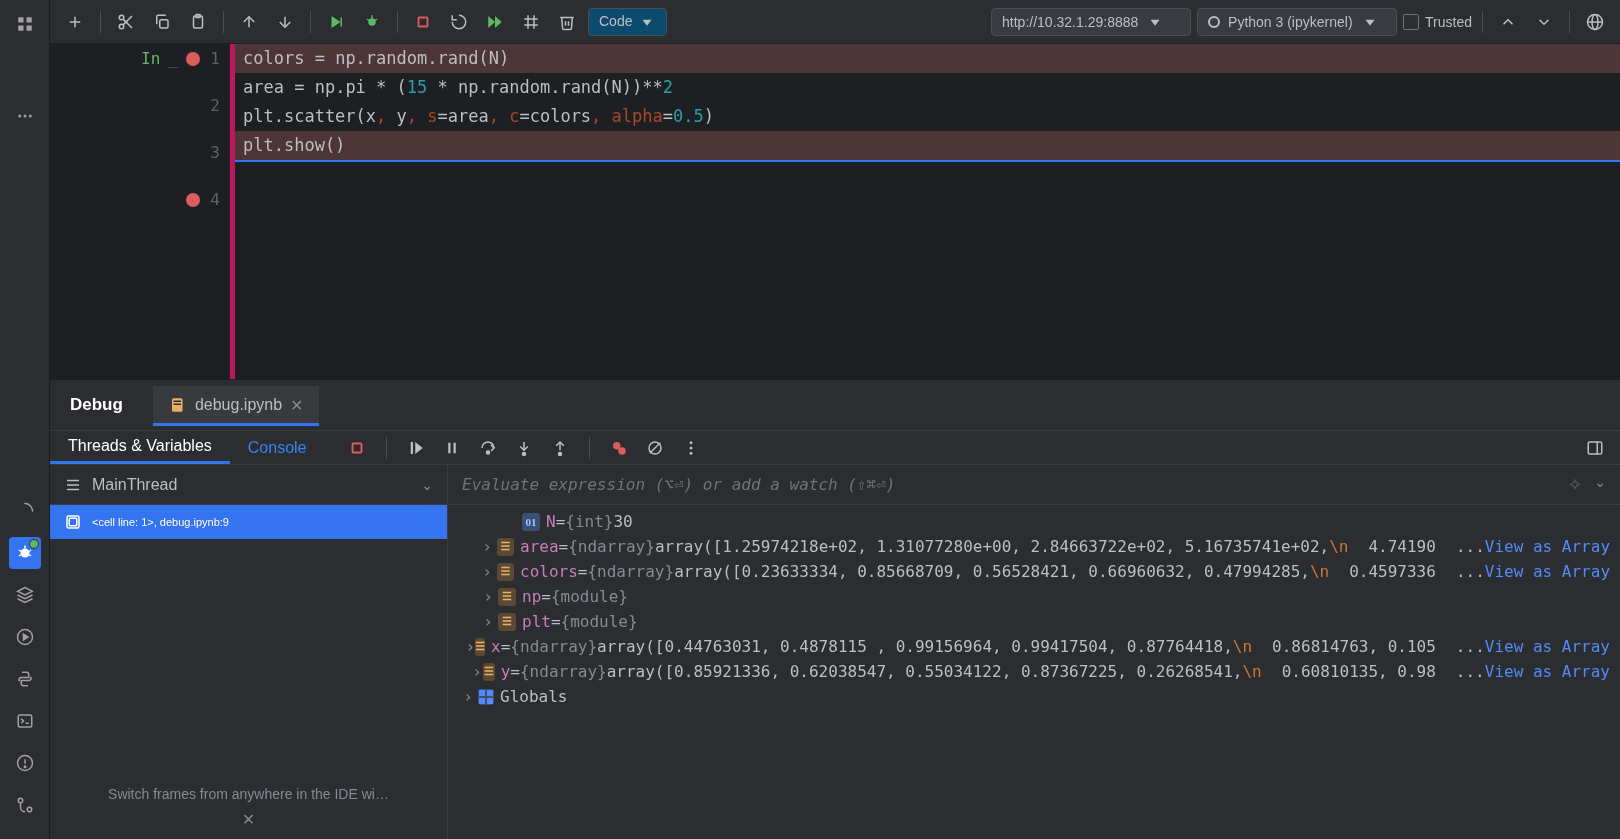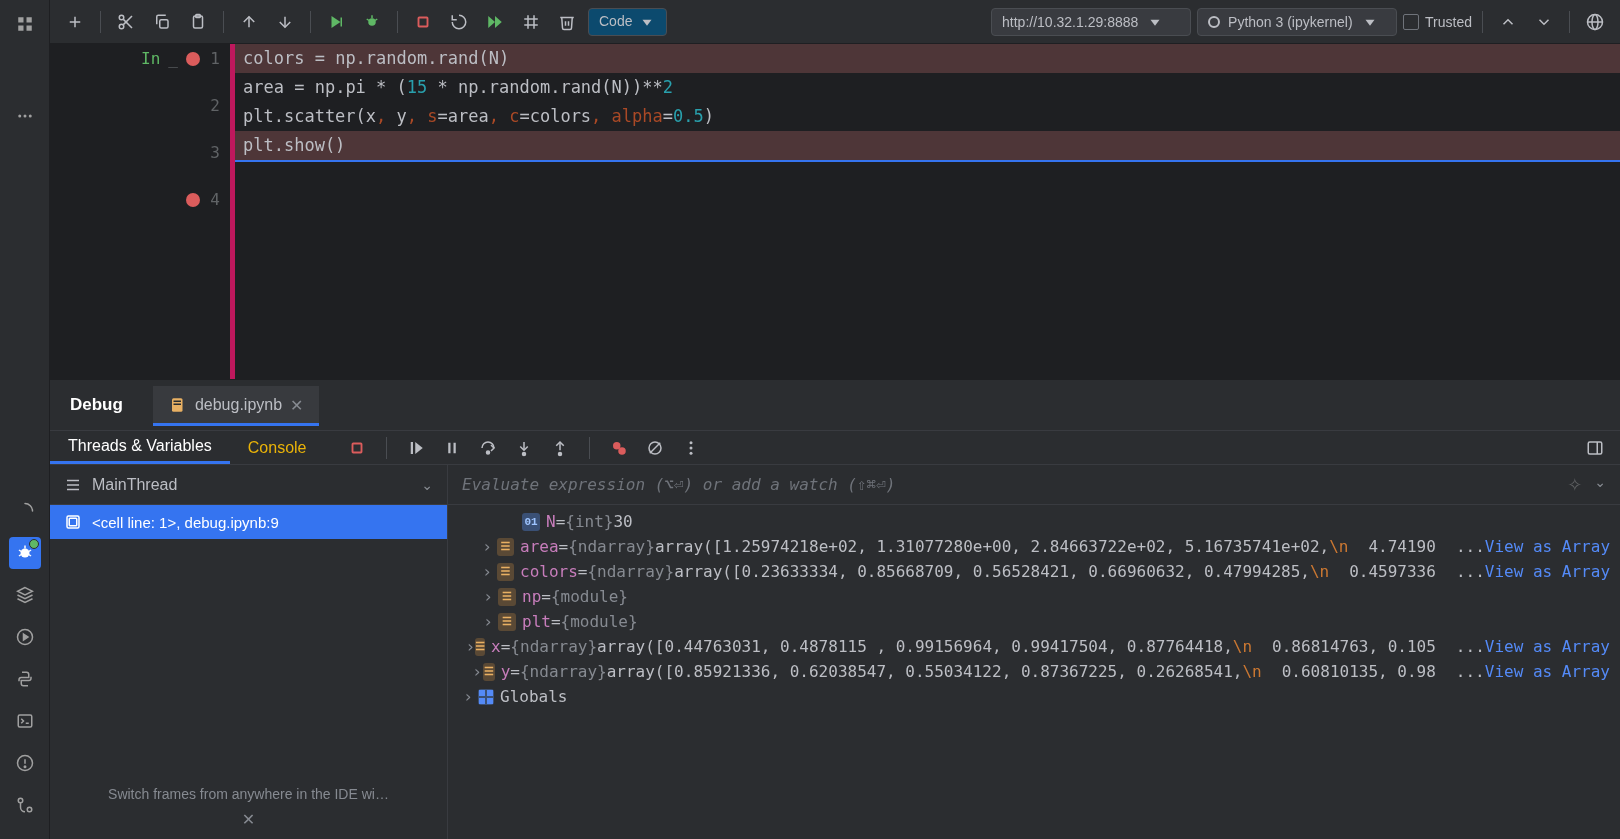--- a/index.html
+++ b/index.html
@@ -80,43 +80,43 @@
 .sy-kwarg{color:#aa4926;}
 
 .debug-panel{flex:1;background:#2b2d30;display:flex;flex-direction:column;border-top:1px solid #1e1f22;overflow:hidden;}
 .debug-tabs{display:flex;align-items:center;height:50px;padding-left:20px;gap:30px;}
 .debug-main-tab{font-size:17px;font-weight:600;color:#fff;padding:12px 0;}
 .debug-file-tab{display:flex;align-items:center;gap:8px;font-size:16px;color:#bcbec4;background:#383a3e;padding:10px 16px;border-radius:0;position:relative;}
 .debug-file-tab::after{content:"";position:absolute;bottom:-1px;left:0;right:0;height:3px;background:#3574f0;}
 .close-x{color:#868a91;cursor:pointer;font-size:16px;}
 
 .debug-controls{display:flex;align-items:center;height:35px;border-top:1px solid #393b40;border-bottom:1px solid #393b40;}
-.sub-tab{padding:0 18px;font-size:16px;color:#eab308;height:100%;display:flex;align-items:center;cursor:pointer;}
+.sub-tab{padding:0 18px;font-size:16px;color:#3b82f6;height:100%;display:flex;align-items:center;cursor:pointer;}
 .sub-tab.active{border-bottom:3px solid #3574f0;color:#fff;}
 .debug-toolbar{display:flex;align-items:center;gap:10px;padding-left:20px;}
 .debug-icon{width:26px;height:26px;display:flex;align-items:center;justify-content:center;cursor:pointer;color:#bcbec4;}
 .debug-sep{width:1px;height:22px;background:#4a4d52;margin:0 6px;}
 .panel-toggle{margin-left:auto;margin-right:12px;}
 
 .debug-body{flex:1;display:flex;overflow:hidden;}
 .frames-panel{width:398px;border-right:1px solid #393b40;display:flex;flex-direction:column;}
 .thread-selector{height:40px;display:flex;align-items:center;padding:0 14px;gap:10px;border-bottom:1px solid #393b40;position:relative;}
 .thread-chevron{margin-left:auto;color:#868a91;}
-.stack-frame{padding:8px 14px;display:flex;align-items:center;gap:10px;background:#3574f0;color:#fff;font-size:15px;}
+.stack-frame{padding:8px 14px;display:flex;align-items:center;gap:10px;background:#3574f0;color:#fff;font-size:11px;}
 .switch-hint{margin-top:auto;padding:10px 14px;color:#868a91;font-size:14px;display:flex;align-items:center;gap:8px;flex-direction:column;}
 
 .vars-panel{flex:1;display:flex;flex-direction:column;overflow:hidden;}
 .eval-bar{height:40px;display:flex;align-items:center;padding:0 14px;border-bottom:1px solid #393b40;gap:10px;}
 .eval-input{flex:1;background:transparent;border:none;color:#6f737a;font-family:'Menlo',monospace;font-size:16px;font-style:italic;}
 .eval-icons{display:flex;gap:12px;color:#868a91;}
 .vars-list{flex:1;overflow-y:auto;padding:4px 0;}
 .var-row{display:flex;align-items:center;padding:3px 10px;font-family:'Menlo',monospace;font-size:16px;white-space:nowrap;}
 .var-expand{width:20px;color:#868a91;cursor:pointer;text-align:center;}
 .var-indent{display:inline-block;}
-.var-icon{width:18px;height:18px;font-size:11px;display:inline-flex;align-items:center;justify-content:center;border-radius:3px;margin-right:6px;font-weight:bold;font-family:Liberation Mono, monospace;}
+.var-icon{width:18px;height:18px;font-size:11px;display:inline-flex;align-items:center;justify-content:center;border-radius:3px;margin-right:6px;font-weight:bold;font-family:Liberation Serif, serif;}
 .var-icon.int{background:#3a5075;color:#9fc5ff;}
 .var-icon.arr{background:#5a4935;color:#e8b063;}
 .var-icon.glob{background:#3a5075;color:#9fc5ff;width:16px;height:16px;}
 .var-name{color:#c77dbb;}
 .var-eq{color:#bcbec4;}
 .var-type{color:#868a91;}
 .var-value{color:#bcbec4;}
 .var-escape{color:#cc7832;}
 .view-array{color:#548af7;cursor:pointer;margin-left:auto;padding-left:20px;}
 .view-array::before{content:"...";color:#bcbec4;}

